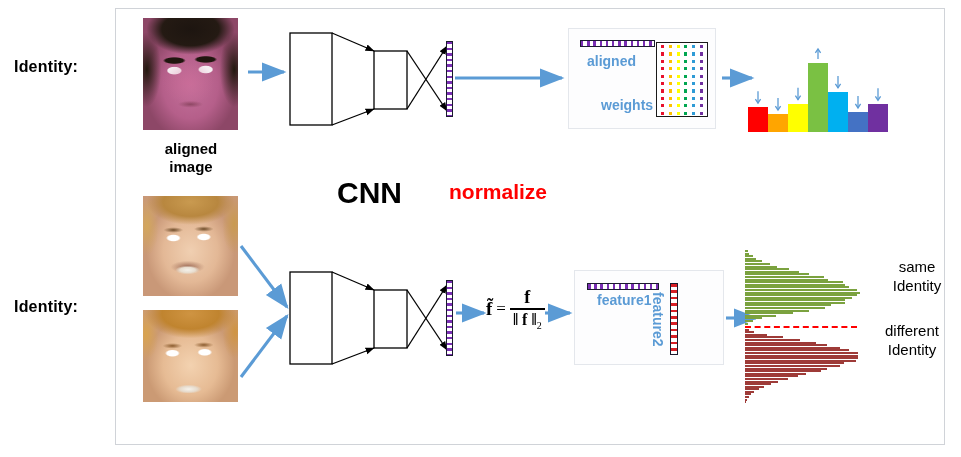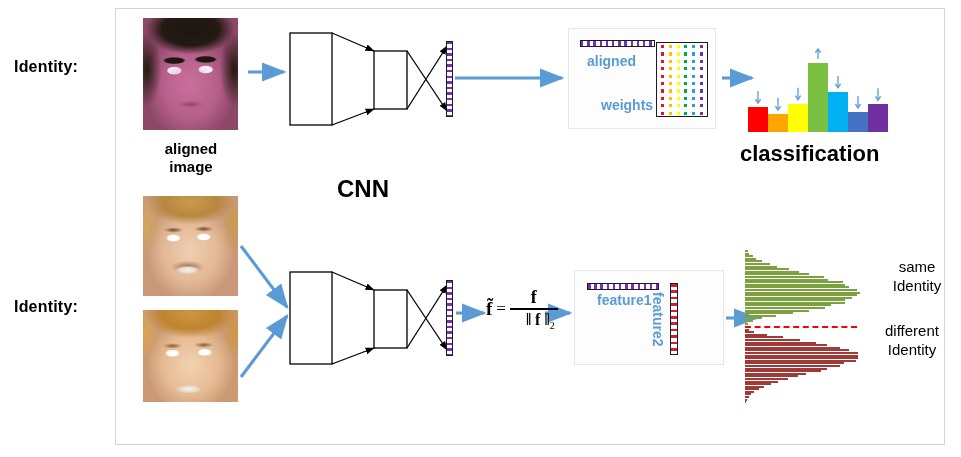--- a/index.html
+++ b/index.html
@@ -103,21 +103,21 @@
     width: 110px;
   }
   #caption-aligned { left: 136px; top: 140px; }
 
   
   .stage-caption {
     font-weight: bold;
     color: #000000;
     line-height: 1.1;
   }
-  #caption-cnn { left: 337px; top: 176px; font-size: 24px; }
+  #caption-cnn { left: 337px; top: 176px; font-size: 30px; }
   #caption-normalize { left: 449px; top: 180px; font-size: 21px; color: #ff0000; }
   #caption-innerproduct { left: 596px; top: 166px; font-size: 21px; width: 110px; }
   #caption-classification { left: 740px; top: 142px; font-size: 22px; }
   #caption-thresholding { left: 736px; top: 216px; font-size: 22px; }
 
   
   .identity-label {
     font-size: 15px;
     color: #000000;
     text-align: center;
@@ -139,21 +139,21 @@
   }
   #formula .lhs { font-weight: bold; font-size: 19px; }
   #formula .frac {
     display: inline-flex;
     flex-direction: column;
     align-items: center;
     line-height: 1;
   }
   #formula .num { font-weight: bold; font-size: 18px; padding: 0 5px 2px; }
   #formula .bar { width: 100%; height: 1.6px; background: #000; }
-  #formula .den { font-weight: bold; font-size: 16px; padding: 2px 3px 0; margin-left: 13px; }
+  #formula .den { font-weight: bold; font-size: 16px; padding: 2px 3px 0; }
   #formula .den sub { font-weight: normal; font-size: 10px; }
 
   
   .light-box {
     background: #fdfdfe;
     border: 1px solid #e4e7ec;
     box-sizing: border-box;
   }
   #inner-product-box { left: 568px; top: 28px; width: 148px; height: 101px; }
   #feature-box { left: 574px; top: 270px; width: 150px; height: 95px; }
@@ -606,23 +606,23 @@
         <div class="hrow">
           <i style="width: 2.39452px; background: rgb(158, 59, 56);"></i>
         </div>
         <div class="hrow">
           <i style="width: 1.18344px; background: rgb(158, 59, 56);"></i>
         </div>
       </div>
   </div>
 
   <div class="abs stage-caption" id="caption-cnn">CNN</div>
+  <div class="abs stage-caption" id="caption-normalize">normalize</div>
   <div class="abs stage-caption" id="caption-innerproduct">
   </div>
-  <div class="abs stage-caption" id="caption-classification">classification</div>
 
   <div class="abs identity-label" id="label-same">
     <div>same</div>
     <div>Identity</div>
   </div>
   <div class="abs identity-label" id="label-different">
     <div>different</div>
     <div>Identity</div>
   </div>
 

